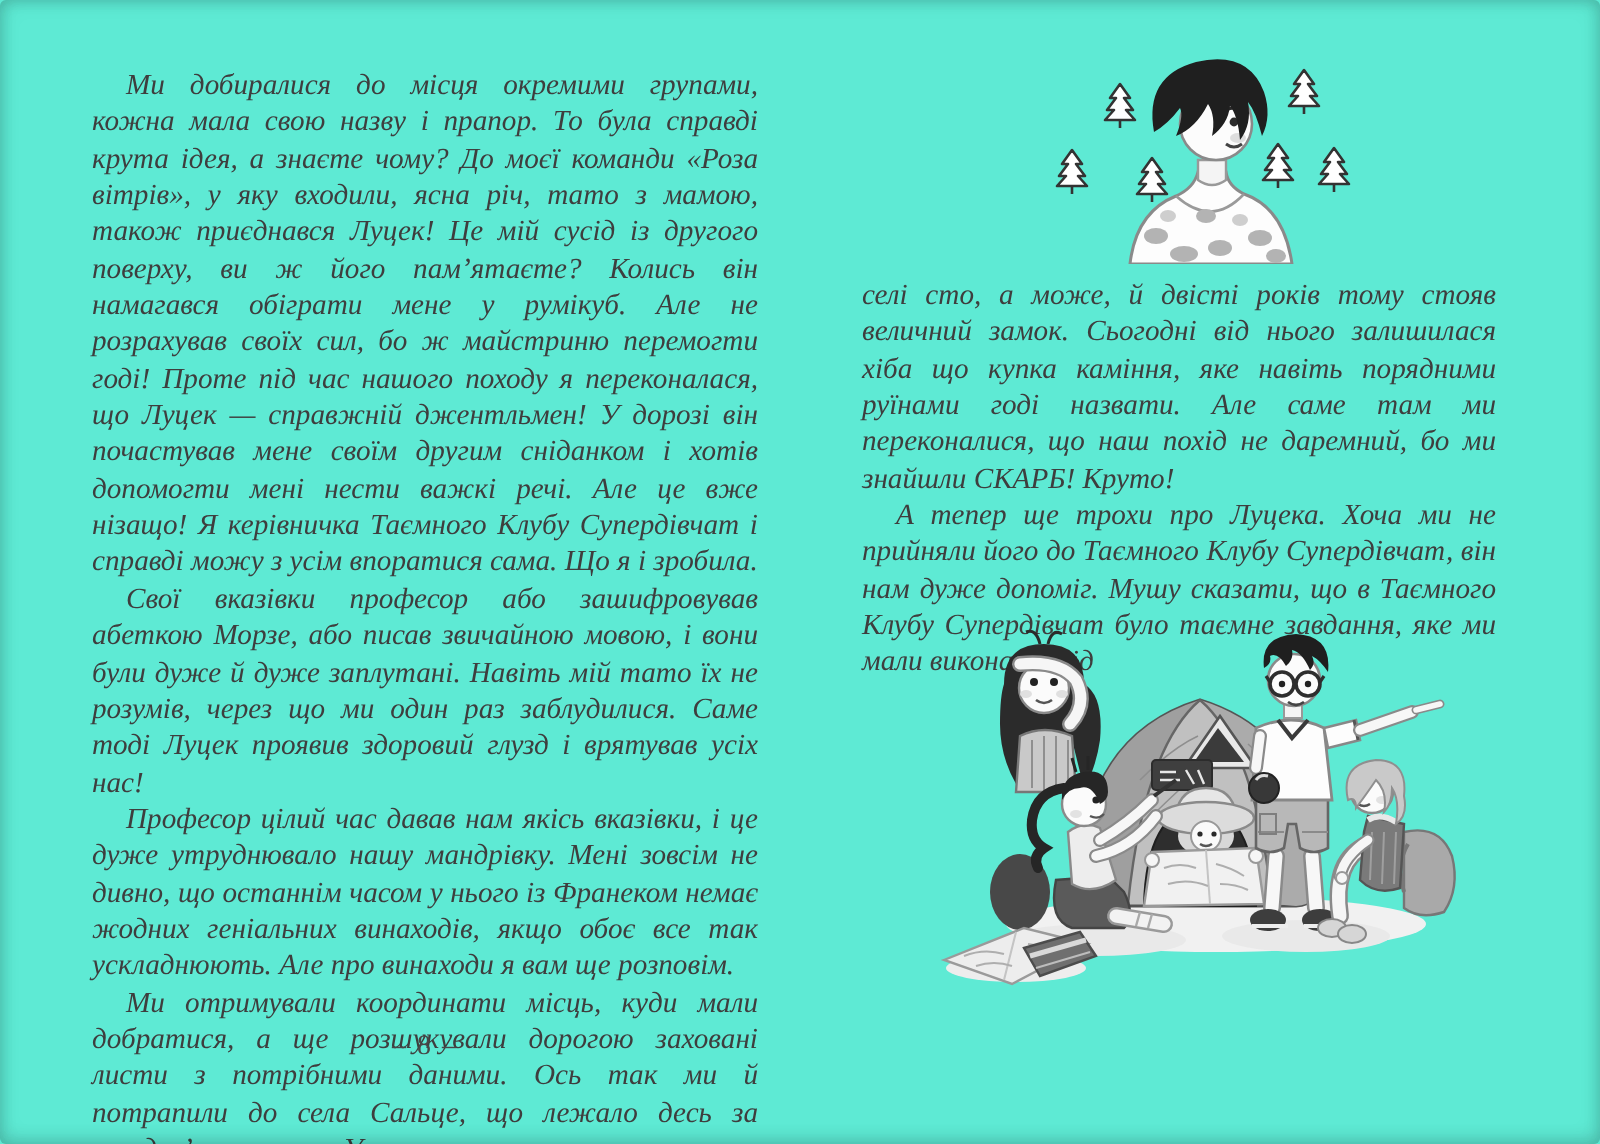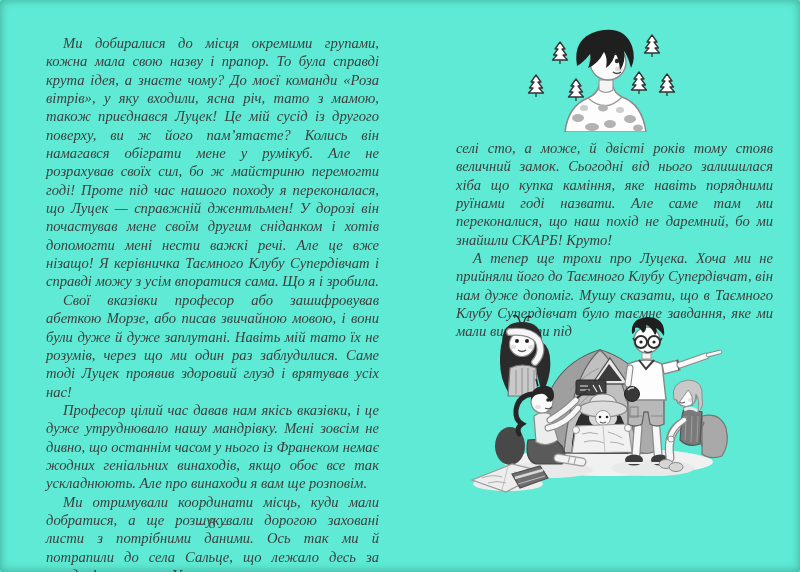--- a/index.html
+++ b/index.html
@@ -16,21 +16,21 @@
       inset 0 3px 6px rgba(0,0,0,.05),
       inset 0 -4px 8px rgba(0,0,0,.07);
   }
   .textcol{
     position:absolute;color:#3e3e3e;font-style:italic;
     font-size:14.6px;line-height:18.35px;text-align:justify;
   }
   .textcol p{margin:0;padding:0;}
   .textcol p.indent{text-indent:17px;}
   .col-left{left:46px;top:34px;width:333px;}
-  .col-right{left:456px;top:139px;width:317px;font-family:Liberation Serif, serif;}
+  .col-right{left:431px;top:139px;width:317px;font-family:Liberation Serif, serif;}
   .pagenum{
     position:absolute;left:46px;top:516px;width:333px;text-align:center;
     font-style:normal;font-size:14px;color:#474747;letter-spacing:1px;
   }
   .illu{position:absolute;}
   .illu-top{left:520px;top:18px;}
   .illu-camp{left:458px;top:312px;}
 </style>
 </head>
 <body>

